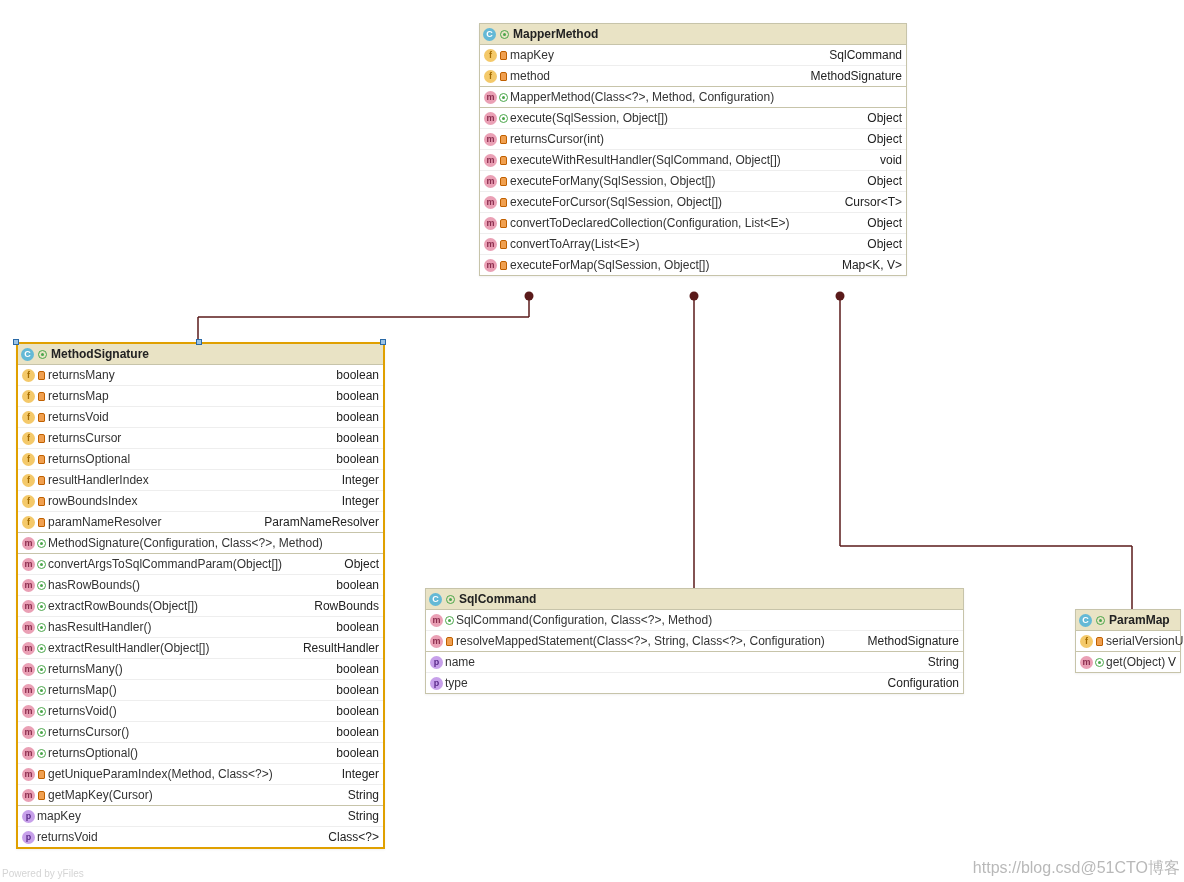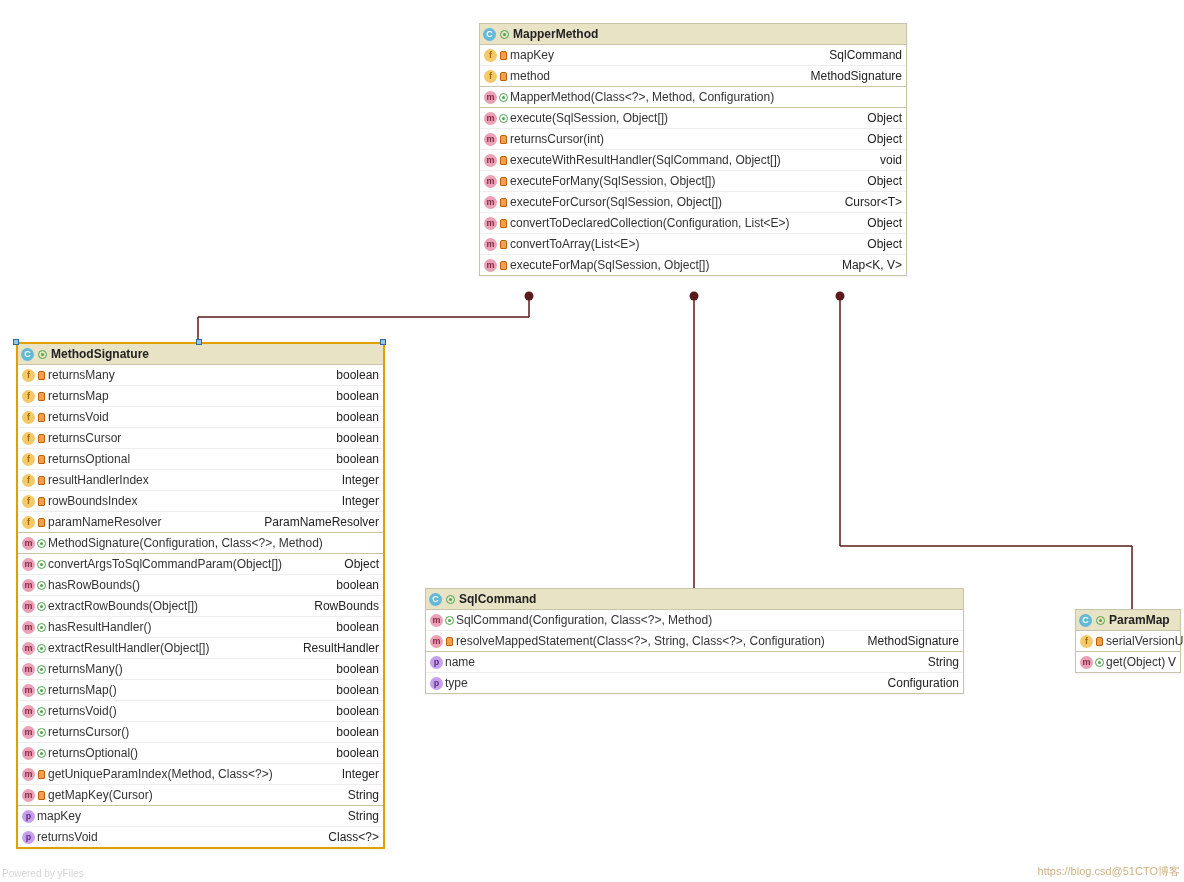--- a/index.html
+++ b/index.html
@@ -19,21 +19,21 @@
   .ico.c{background:#64b9d6;color:#fff}
   .ico.f{background:#f4c96a;color:#a36a00}
   .ico.m{background:#eaa0b5;color:#8a2c4d}
   .ico.p{background:#c7a0ea;color:#5b2c8a}
   .vis{width:9px;height:9px;display:flex;align-items:center;justify-content:center;font-size:9px;flex:0 0 auto}
   .vis.pub::before{content:"";width:7px;height:7px;background:transparent;border:1px solid #4aa64a;border-radius:50%;display:block}
   .vis.pub{position:relative}
   .vis.pub::after{content:"";position:absolute;width:3px;height:3px;border-radius:50%;background:#4aa64a}
   .vis.priv::before{content:"";width:5px;height:7px;border:1px solid #c06000;border-radius:2px 2px 1px 1px;display:block;background:linear-gradient(#f0a050,#f0a050)}
   .vis.priv{position:relative}
-  .watermark{position:absolute;right:4px;bottom:3px;color:#a16207;font-size:11px;opacity:0.5}
+  .watermark{position:absolute;right:4px;bottom:3px;color:#737373;font-size:16px;opacity:0.5}
   .powered{position:absolute;left:2px;bottom:3px;color:#aaa;font-size:10px;opacity:0.5}
   .section{display:flex;flex-direction:column}
   .section .row{border-top:1px solid #eee}
   .section .row:first-child{border-top:none}
   .handle{position:absolute;width:4px;height:4px;background:#9bc3e6;border:1px solid #2b6aa6}
 </style>
 </head>
 <body>
 <div class="canvas">
 

